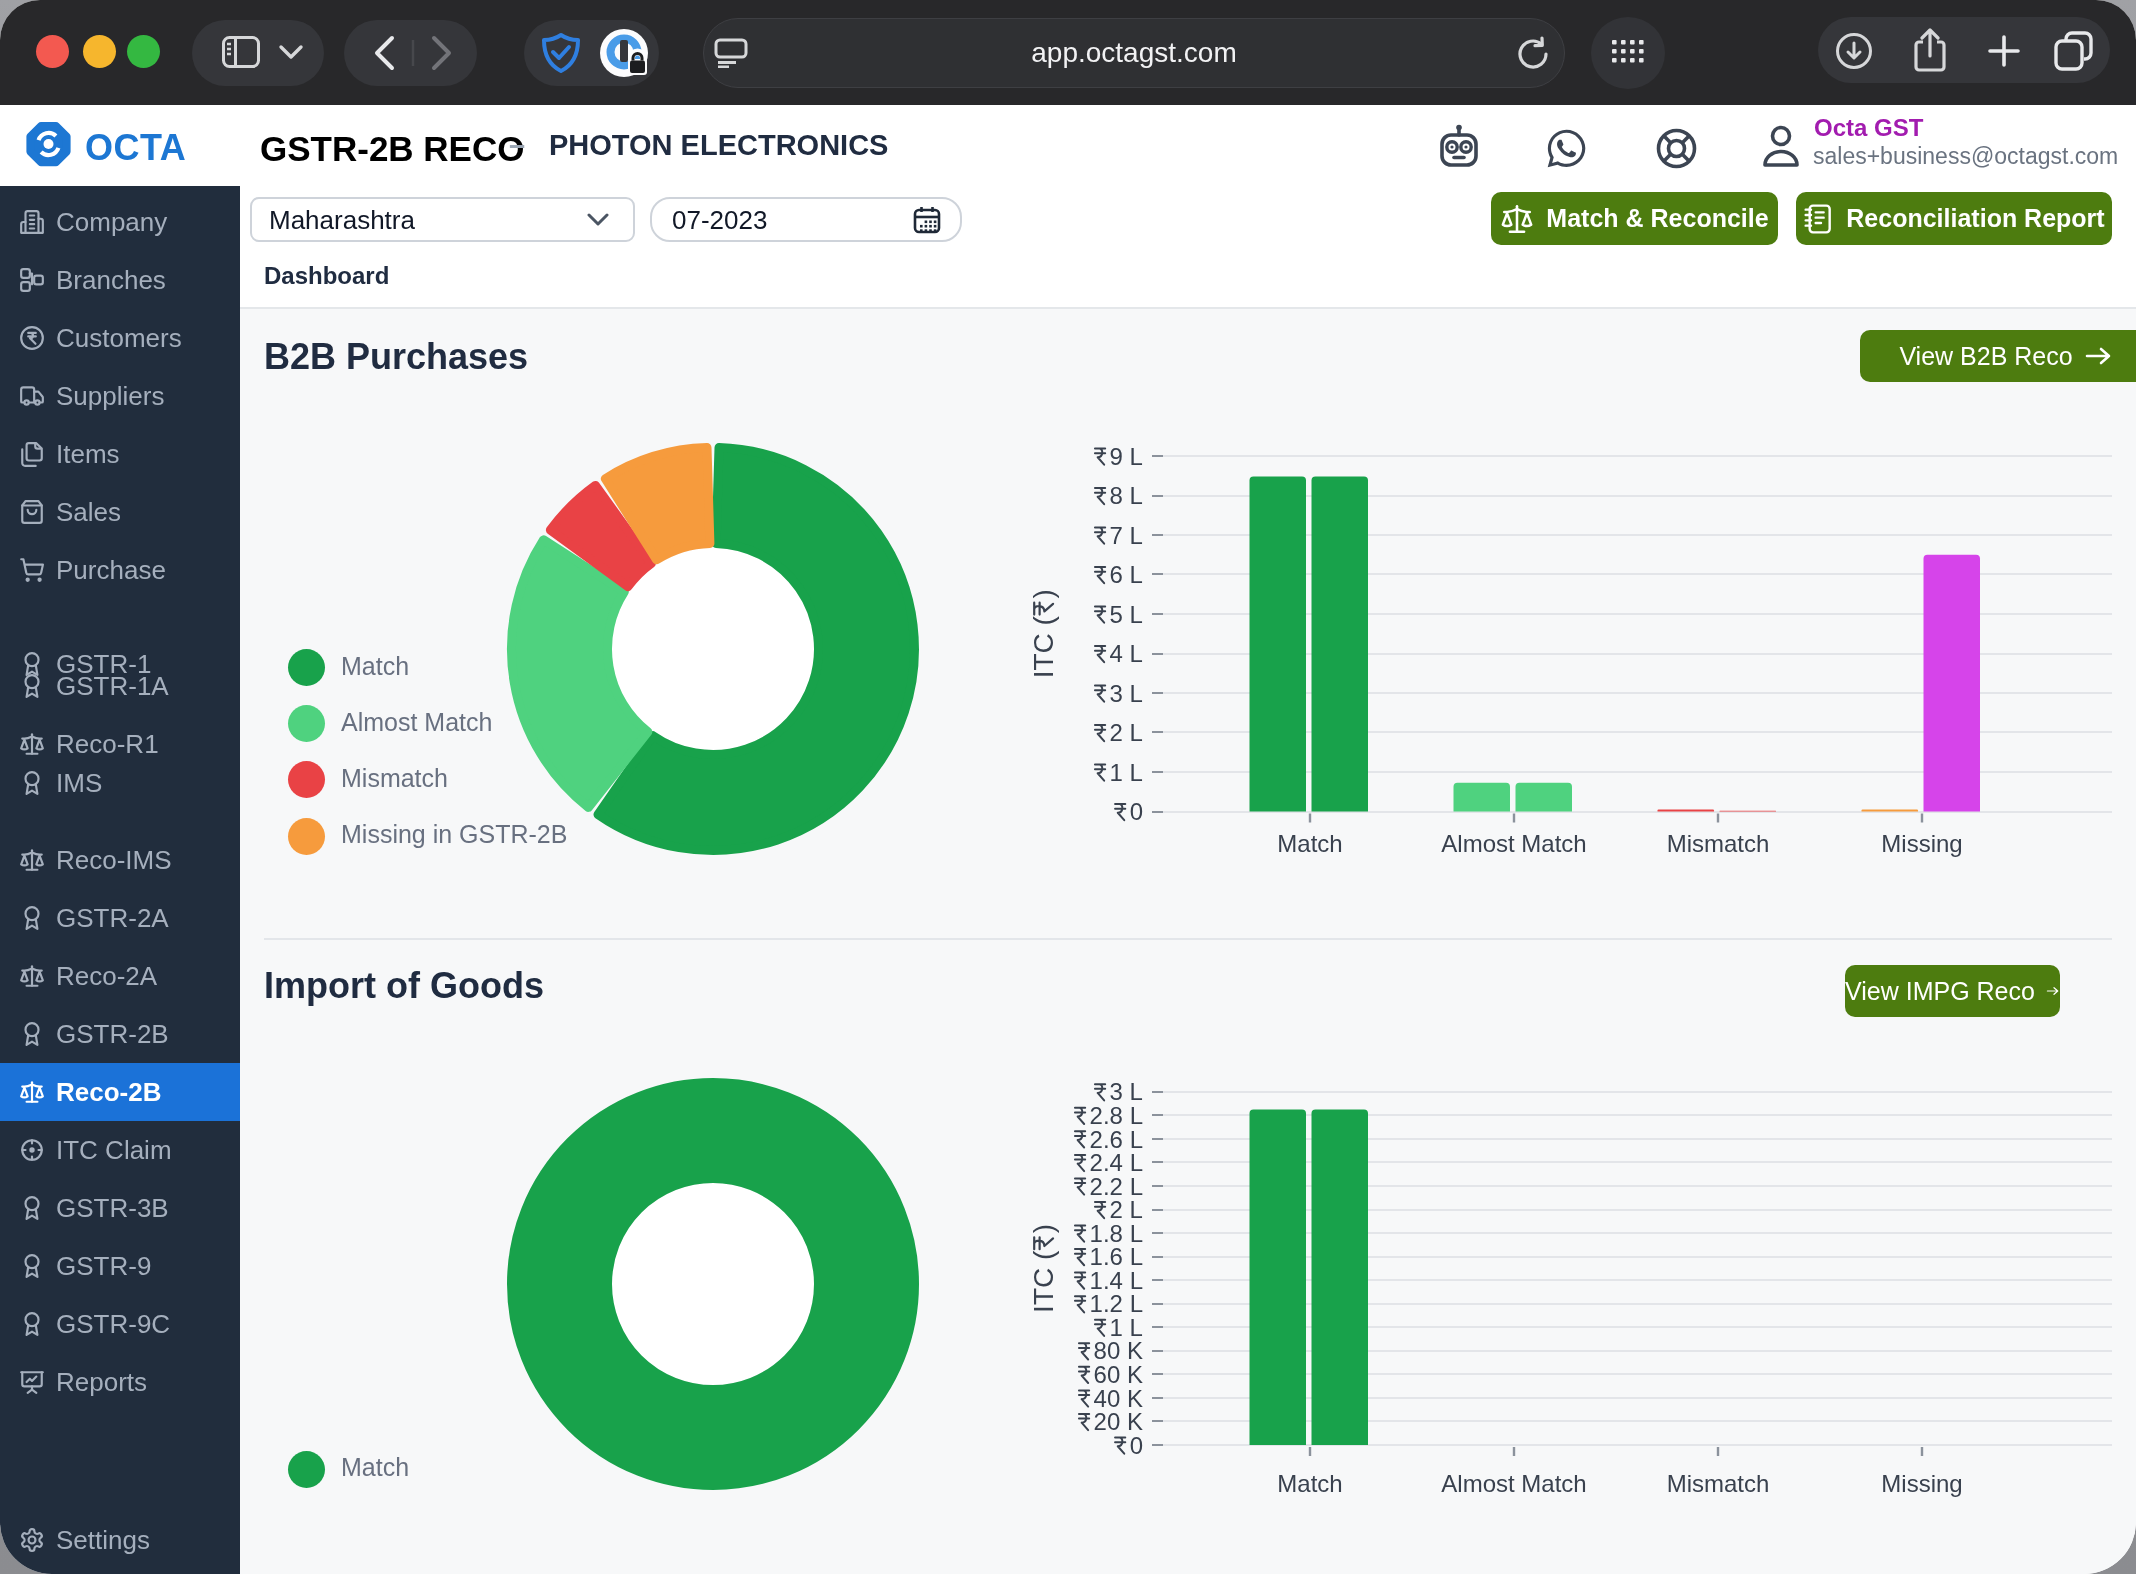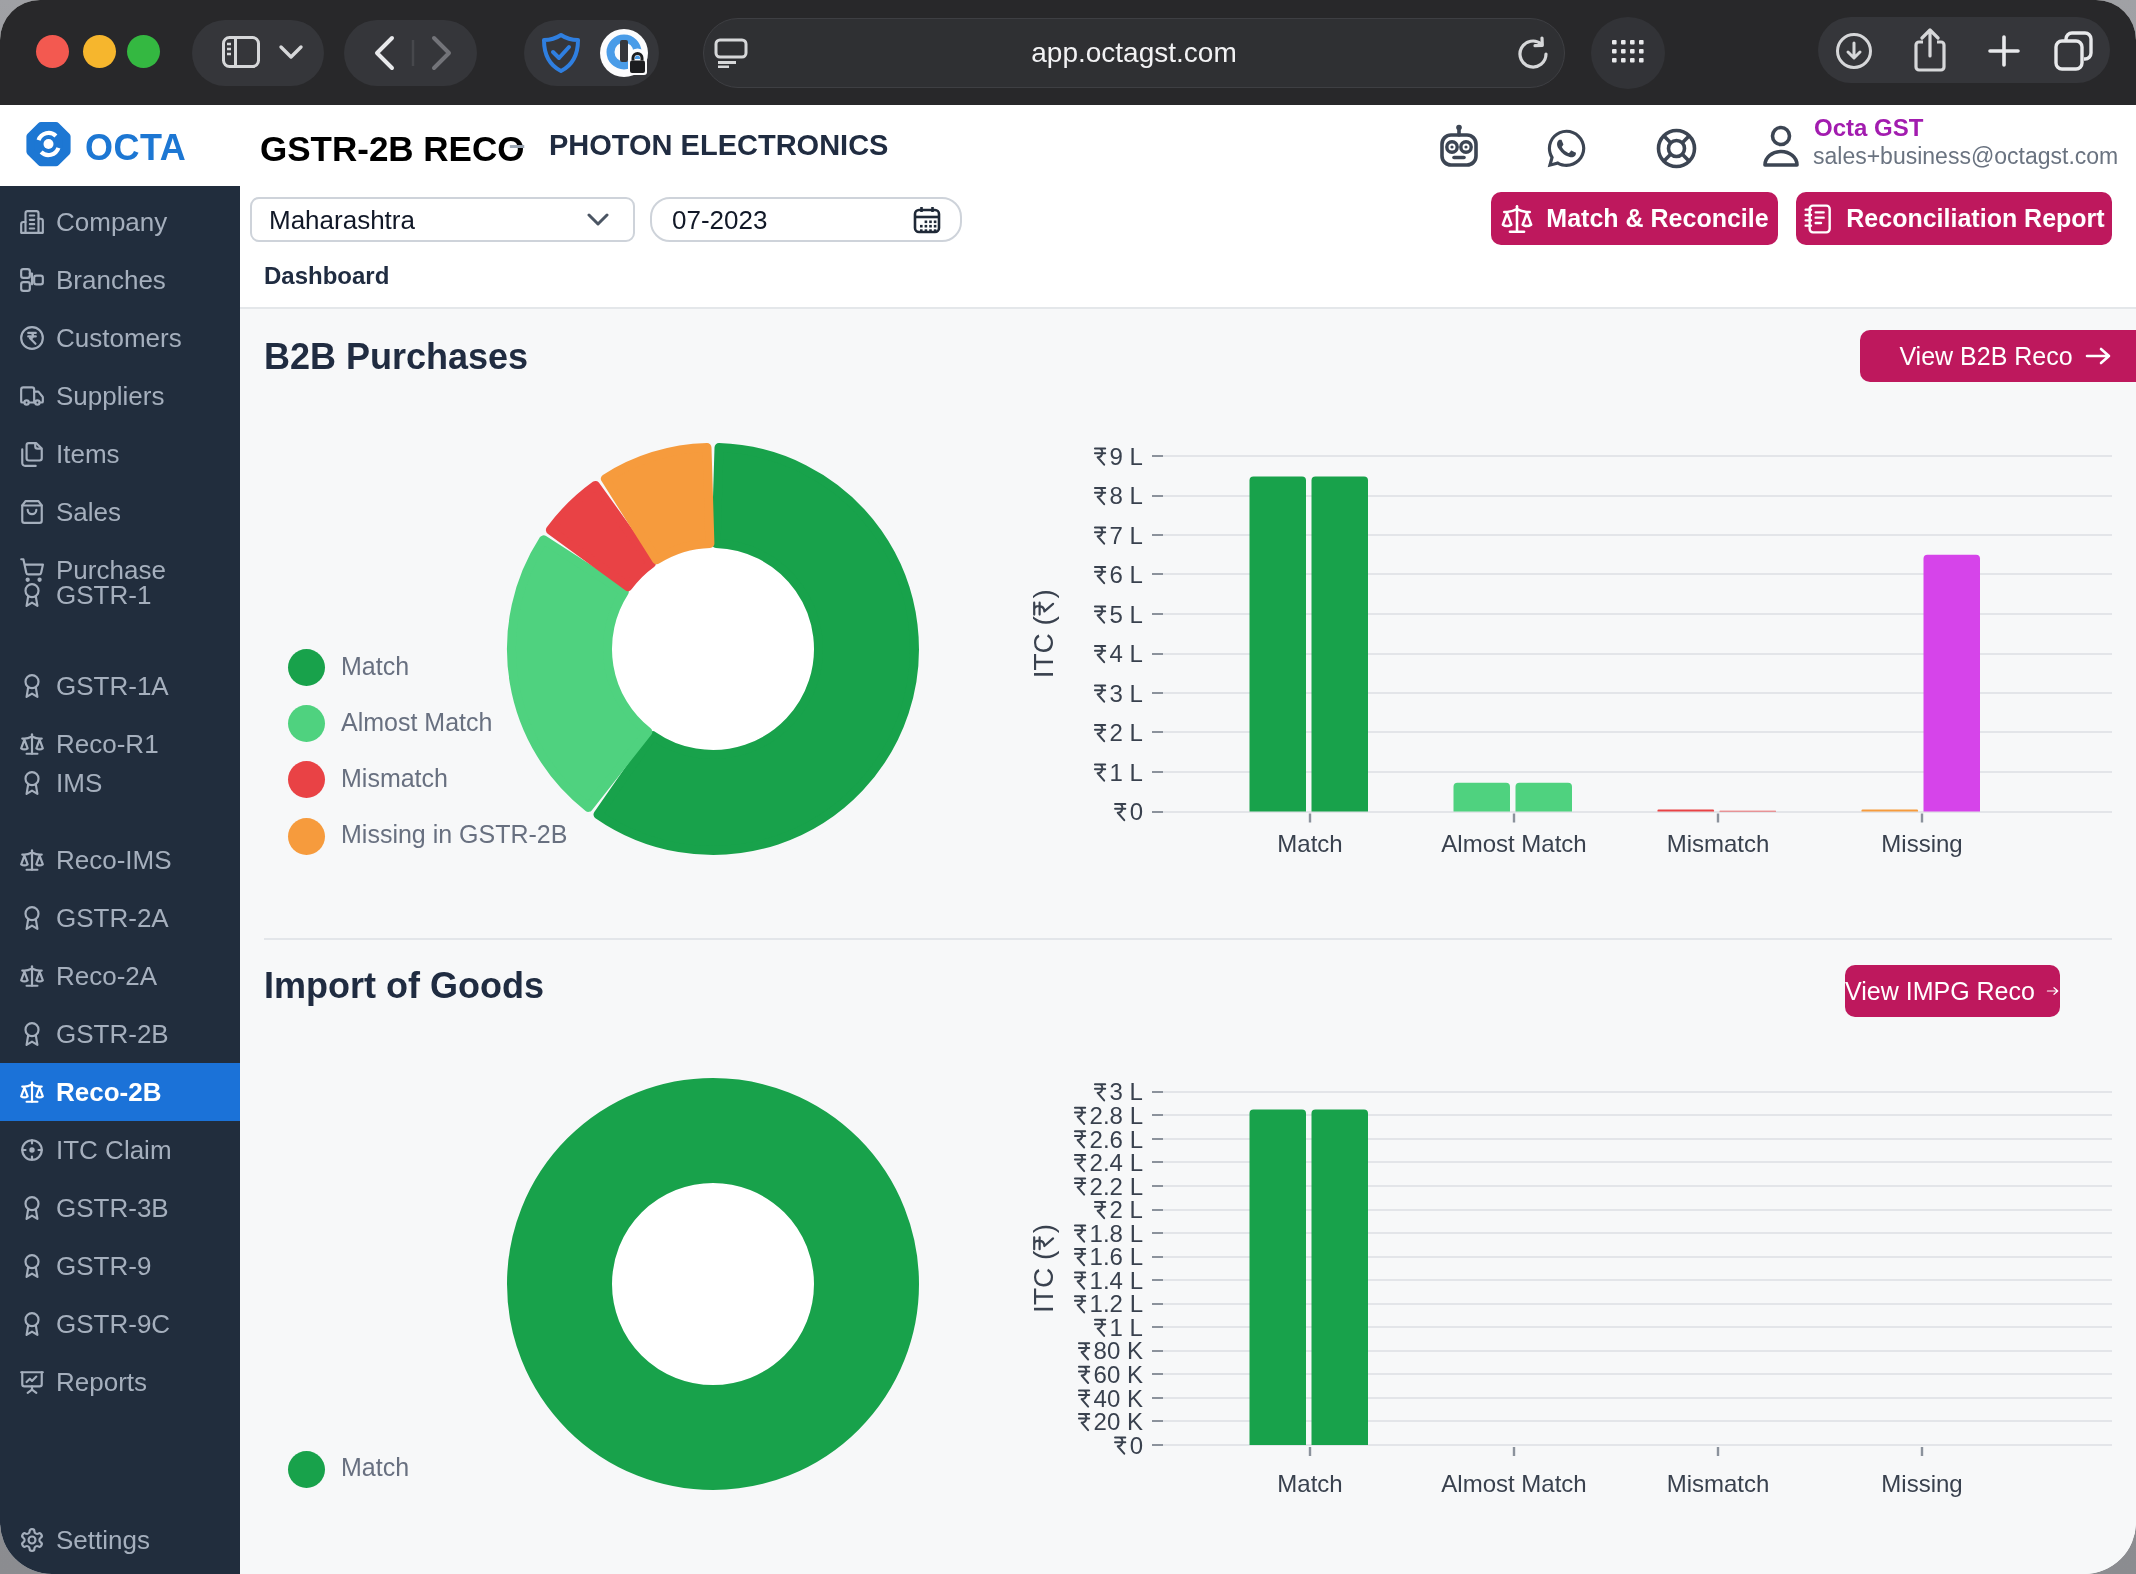--- a/index.html
+++ b/index.html
@@ -3,21 +3,21 @@
 *{margin:0;padding:0;box-sizing:border-box}
 html,body{width:2136px;height:1574px;overflow:hidden}
 body{font-family:"Liberation Sans",sans-serif;background:linear-gradient(180deg,#a0a1a5 0%,#95969a 20%,#8b8c90 100%);}
 .abs{position:absolute}
 #win{position:absolute;inset:0;border-radius:40px 40px 52px 52px;overflow:hidden;background:#fff}
 .pill{position:absolute;background:#35363a;border-radius:35px;height:66px;top:20px}
 .tl{position:absolute;top:35px;width:33px;height:33px;border-radius:50%}
 .sitem{position:absolute;left:0;width:240px;height:58px;color:#a5afbd;font-size:26px;display:flex;align-items:center}
 .sitem svg{position:absolute;left:19px;width:26px;height:26px}
 .sitem span{position:absolute;left:56px;white-space:nowrap}
-.btn{position:absolute;background:#be185d;border-radius:10px;color:#fff;display:flex;align-items:center;justify-content:center;white-space:nowrap}
+.btn{position:absolute;background:#4d7c0f;border-radius:10px;color:#fff;display:flex;align-items:center;justify-content:center;white-space:nowrap}
 .inp{position:absolute;top:197px;height:45px;background:#fff;border:2px solid #ced3da;border-radius:9px;font-size:26px;color:#111827}
 </style></head><body>
 <div id="win">
 <div class="abs" style="left:0;top:0;width:2136px;height:105px;background:#28282a"></div>
 <div class="abs" style="left:0;top:105px;width:2136px;height:81px;background:#ffffff"></div>
 <div class="abs" style="left:0;top:186px;width:240px;height:1388px;background:#212d3d"></div>
 <div class="abs" style="left:240px;top:186px;width:1896px;height:1388px;background:#f7f8f9"></div>
 <div class="abs" style="left:240px;top:186px;width:1896px;height:123px;background:#ffffff;border-bottom:2px solid #e4e7ea"></div>
 
 <div class="tl" style="left:36px;background:#f35950"></div>
@@ -203,21 +203,21 @@
 <div class="sitem" style="top:541px;">
       <svg viewBox="0 0 24 24">
         <g fill="none" stroke="#a5afbd" stroke-width="2" stroke-linecap="round" stroke-linejoin="round">
           <circle cx="8" cy="21" r="1"></circle>
           <circle cx="19" cy="21" r="1"></circle>
           <path d="M2.05 2.05h2l2.66 12.42a2 2 0 0 0 2 1.58h9.78a2 2 0 0 0 1.95-1.57l1.65-7.43H5.12"></path>
         </g>
       </svg>
       <span>Purchase</span>
     </div>
-<div class="sitem" style="top:566px;">
+<div class="sitem" style="top:635px;">
       <svg viewBox="0 0 24 24">
         <g fill="none" stroke="#a5afbd" stroke-width="2" stroke-linecap="round" stroke-linejoin="round">
           <circle cx="12" cy="8" r="6"></circle>
           <path d="M15.477 12.89 17 22l-5-3-5 3 1.523-9.11"></path>
         </g>
       </svg>
       <span>GSTR-1</span>
     </div>
 <div class="sitem" style="top:657px;">
       <svg viewBox="0 0 24 24">

